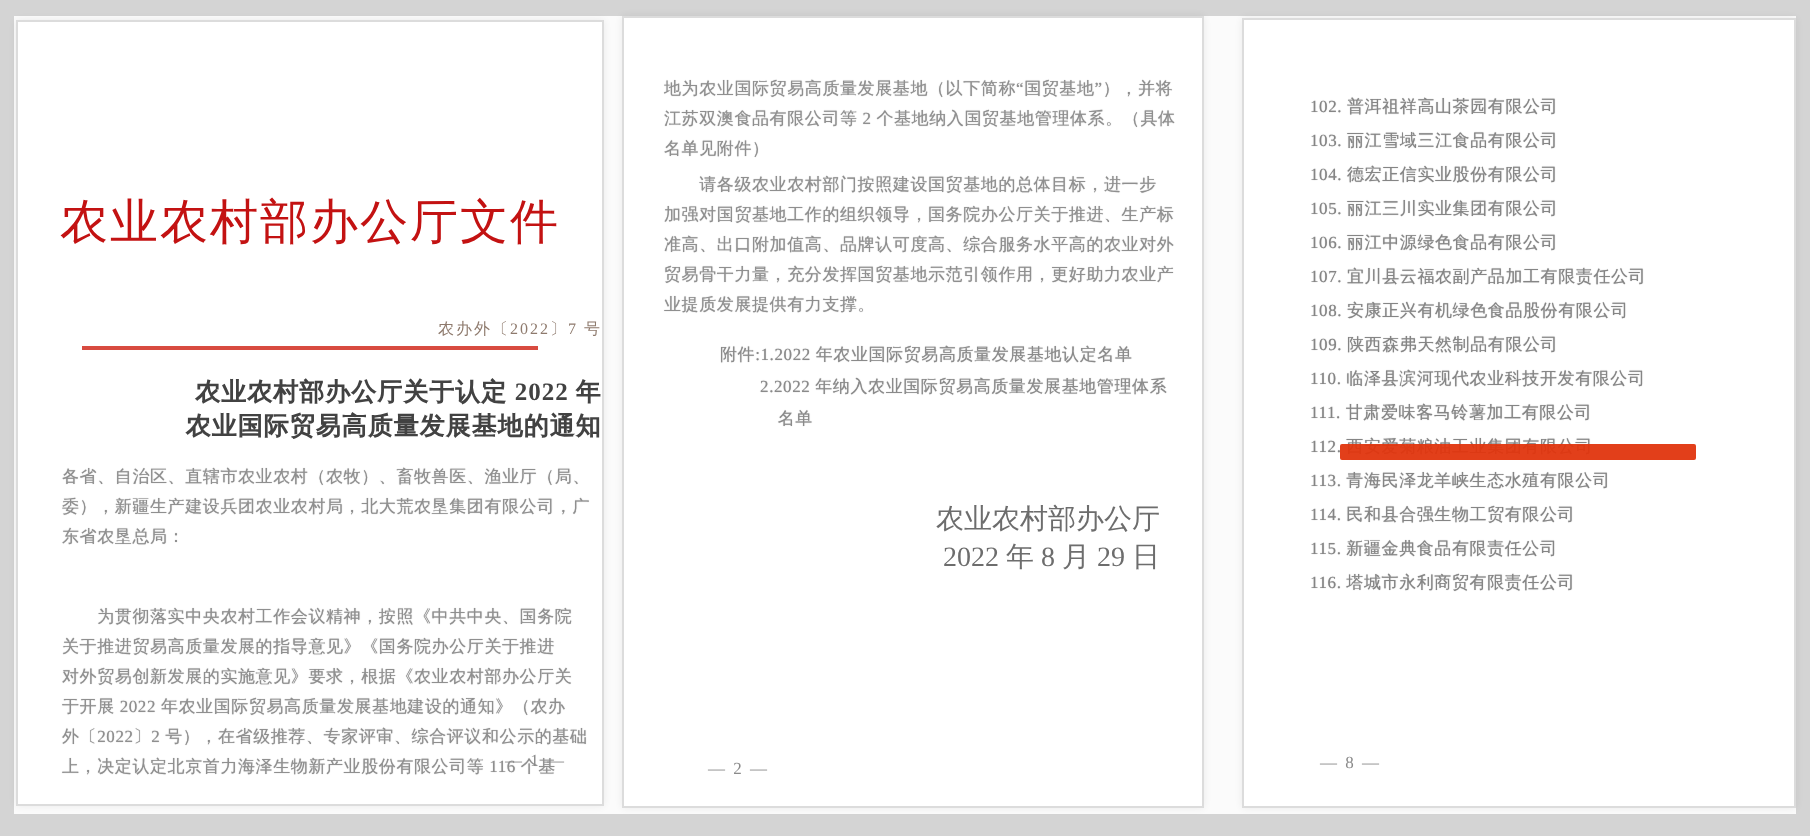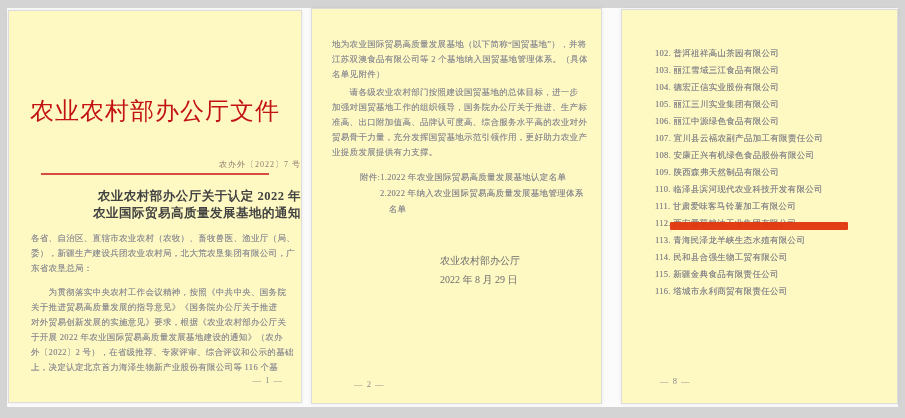--- a/index.html
+++ b/index.html
@@ -8,21 +8,21 @@
     background:#d4d4d4;
     font-family:"Liberation Serif","DejaVu Serif",serif;
     position:relative;
   }
   .paper-area {
     position:absolute; left:7px; top:8px; right:7px; bottom:11px;
     background:#fbfbfb;
   }
   .page {
     position:absolute;
-    background:#fef9c3;
+    background:#ffffff;
     border:1px solid #dcdcdc;
     box-shadow:0 0 4px rgba(0,0,0,.07);
   }
   #page1 { left:8px;   top:10px; width:294px; height:393px; }
   #page2 { left:311px; top:8px;  width:291px; height:396px; }
   #page3 { left:621px; top:9px;  width:277px; height:395px; }
 
   .abs { position:absolute; }
 
   .red-header {
@@ -50,21 +50,21 @@
     height:16px; line-height:16px;
     font-size:8.5px; color:#8a8a8a; letter-spacing:.3px; white-space:nowrap;
     text-shadow:0 0 .5px #a5a5a5;
   }
   .list-line {
     height:17px; line-height:17px;
     font-size:8.5px; color:#858585; letter-spacing:.3px; white-space:nowrap;
     text-shadow:0 0 .5px #a0a0a0;
   }
   .signature-block {
-    text-align:left; font-size:10px; color:#6d6d6d;
+    text-align:right; font-size:14px; color:#6d6d6d;
     line-height:19px; white-space:nowrap;
   }
   .page-number { font-size:8.5px; color:#8a8a8a; letter-spacing:1px; }
   .red-underline {
     height:8px; background:#e0350e; opacity:.95;
     border-radius:1px; z-index:5;
   }
 </style>
 </head>
 <body>
@@ -75,21 +75,21 @@
   <div class="abs red-header" style="top:84px;">农业农村部办公厅文件</div>
   <div class="abs doc-number" style="top:148px;">农办外〔2022〕7 号</div>
   <div class="abs red-rule" style="top:162px; left:32px; right:32px;"></div>
   <div class="abs doc-title" style="top:177px;">农业农村部办公厅关于认定 2022 年</div>
   <div class="abs doc-title" style="top:194px;">农业国际贸易高质量发展基地的通知</div>
   <div class="abs" style="left:22px; top:220px; width:256px;">
       <div class="doc-line">各省、自治区、直辖市农业农村（农牧）、畜牧兽医、渔业厅（局、</div>
       <div class="doc-line">委），新疆生产建设兵团农业农村局，北大荒农垦集团有限公司，广</div>
       <div class="doc-line">东省农垦总局：</div>
     </div>
-  <div class="abs" style="left:22px; top:274px; width:256px;">
+  <div class="abs" style="left:22px; top:290px; width:256px;">
       <div class="doc-line">　　为贯彻落实中央农村工作会议精神，按照《中共中央、国务院</div>
       <div class="doc-line">关于推进贸易高质量发展的指导意见》《国务院办公厅关于推进</div>
       <div class="doc-line">对外贸易创新发展的实施意见》要求，根据《农业农村部办公厅关</div>
       <div class="doc-line">于开展 2022 年农业国际贸易高质量发展基地建设的通知》（农办</div>
       <div class="doc-line">外〔2022〕2 号），在省级推荐、专家评审、综合评议和公示的基础</div>
       <div class="doc-line">上，决定认定北京首力海泽生物新产业股份有限公司等 116 个基</div>
     </div>
   <div class="abs page-number" style="right:18px; top:364px;">— 1 —</div>
 </div>
 

